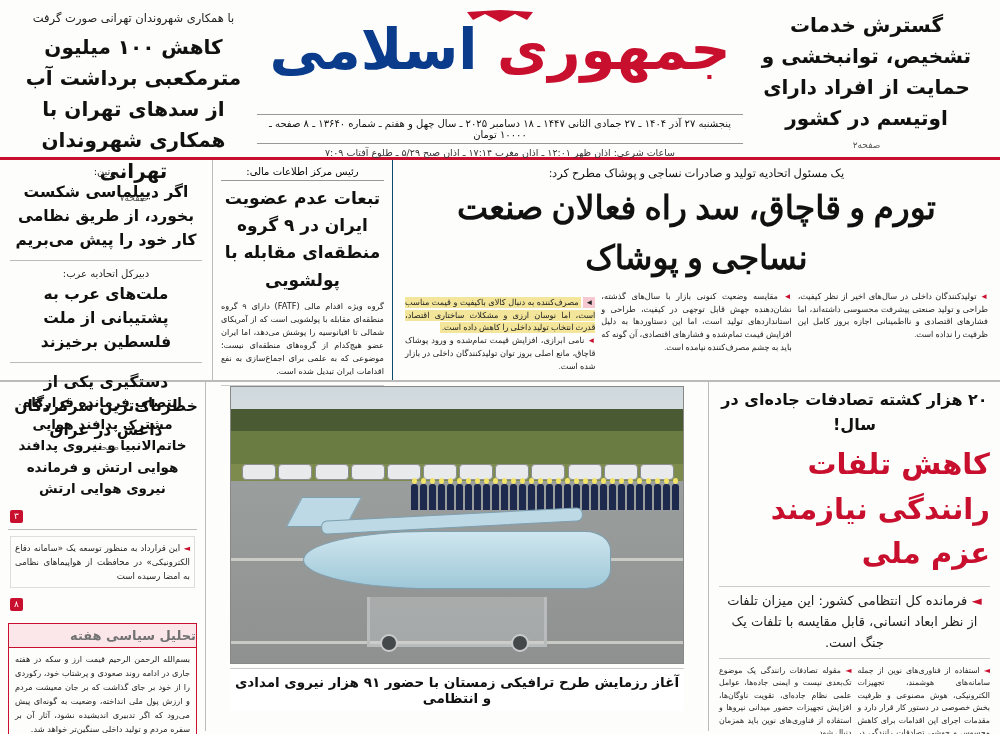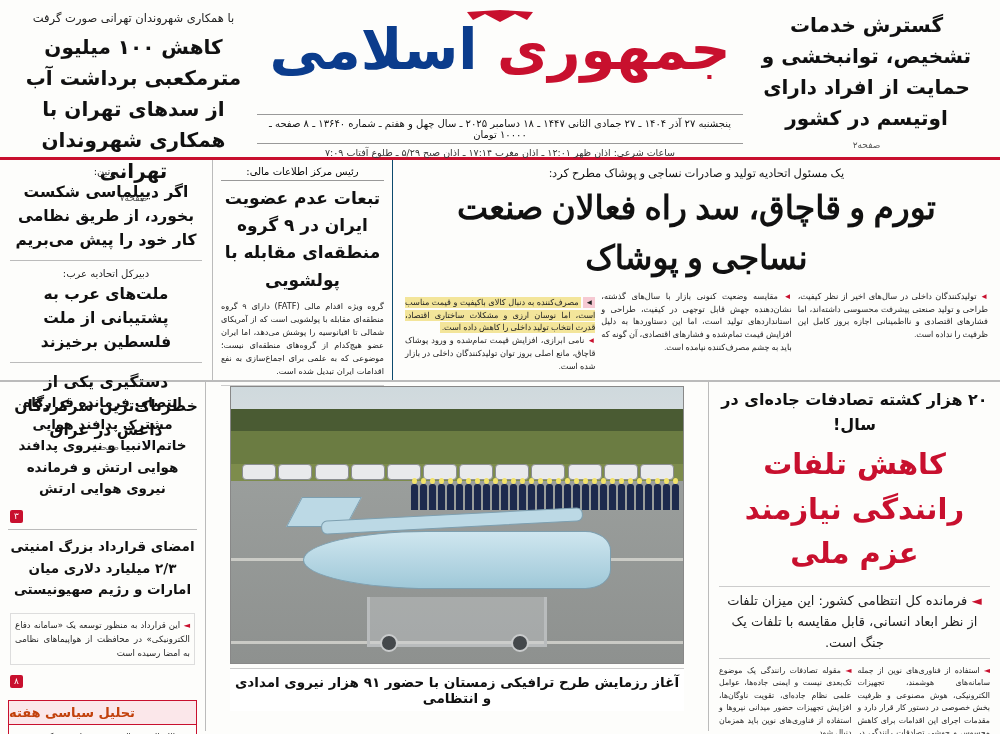--- a/index.html
+++ b/index.html
@@ -198,21 +198,21 @@
   .b-right .kicker {
     font-size: 16px;
     font-weight: bold;
     text-align: center;
     color: #111;
     line-height: 1.55;
   }
   .b-right .head {
     font-size: 29px;
     font-weight: bold;
-    text-align: center;
+    text-align: right;
     color: #c8102e;
     line-height: 1.55;
     margin-top: 4px;
   }
   .b-right .subline {
     font-size: 13px;
     text-align: center;
     margin-top: 10px;
     border-top: 1px solid #ccc;
     border-bottom: 1px solid #ccc;
@@ -352,24 +352,24 @@
     border: 1px solid #ddd;
     padding: 4px;
   }
   .bl-note .rd { color: #c8102e; font-weight: bold; }
   .analysis-box {
     border: 1px solid #c8102e;
     margin-top: 6px;
   }
   .analysis-title {
     background: #fbe7ea;
-    color: #c2410c;
+    color: #737373;
     font-size: 13px;
     font-weight: bold;
-    text-align: left;
+    text-align: right;
     padding: 4px 0;
     border-bottom: 1px solid #c8102e;
   }
   .analysis-body {
     font-size: 8.2px;
     line-height: 1.7;
     text-align: justify;
     padding: 5px 6px;
     color: #222;
   }
@@ -553,23 +553,20 @@
 
     <div class="b-left">
       <div class="bl-item">
         <div class="bl-head">انتصاب فرمانده قرارگاه مشترک پدافند هوایی خاتم‌الانبیا و نیروی پدافند هوایی ارتش و فرمانده نیروی هوایی ارتش</div>
         <div style="text-align:left;margin-top:4px">
           <span class="bl-badge">۳</span>
         </div>
       </div>
       <div class="bl-rule"></div>
       <div class="bl-item">
-        <div class="bl-head">امضای قرارداد بزرگ امنیتی ۲/۳ میلیارد دلاری میان امارات و رژیم صهیونیستی</div>
-      </div>
-      <div class="bl-item">
         <div class="bl-note">
           <span class="rd">◄ </span>
           <span>این قرارداد به منظور توسعه یک «سامانه دفاع الکترونیکی» در محافظت از هواپیماهای نظامی به امضا رسیده است</span>
         </div>
         <div style="text-align:left;margin-top:4px">
           <span class="bl-badge">۸</span>
         </div>
       </div>
 
       <div class="analysis-box">

